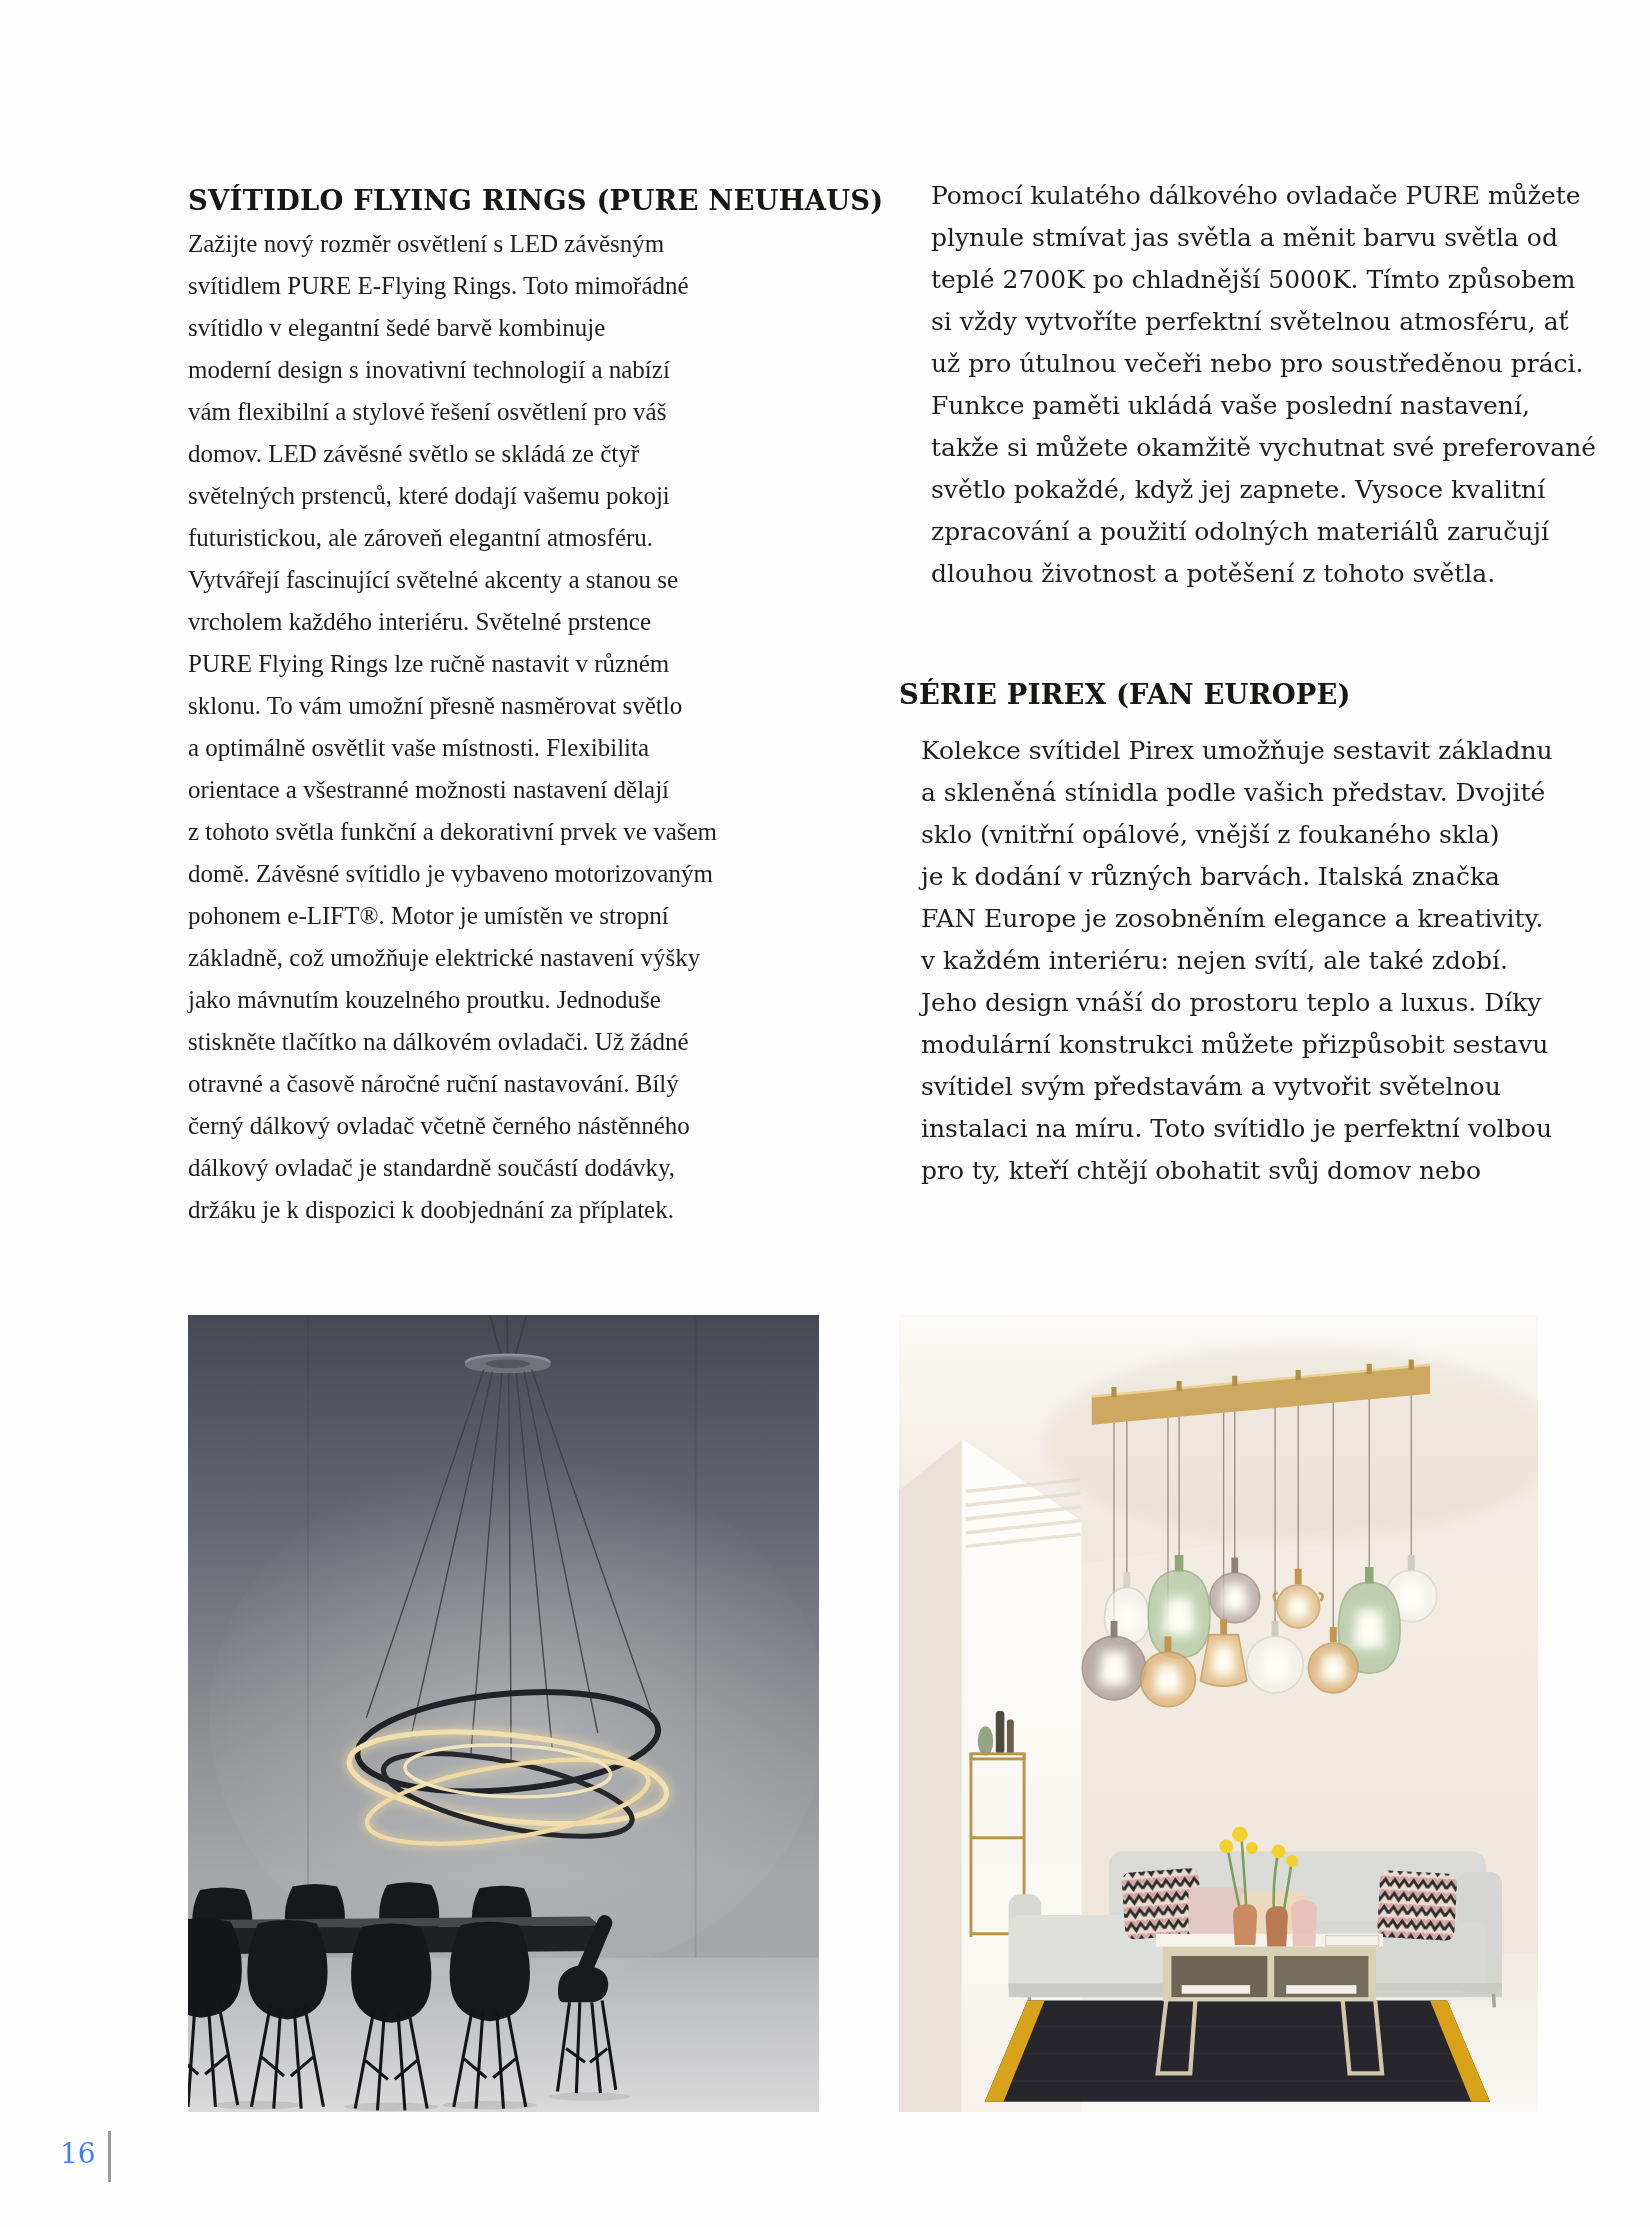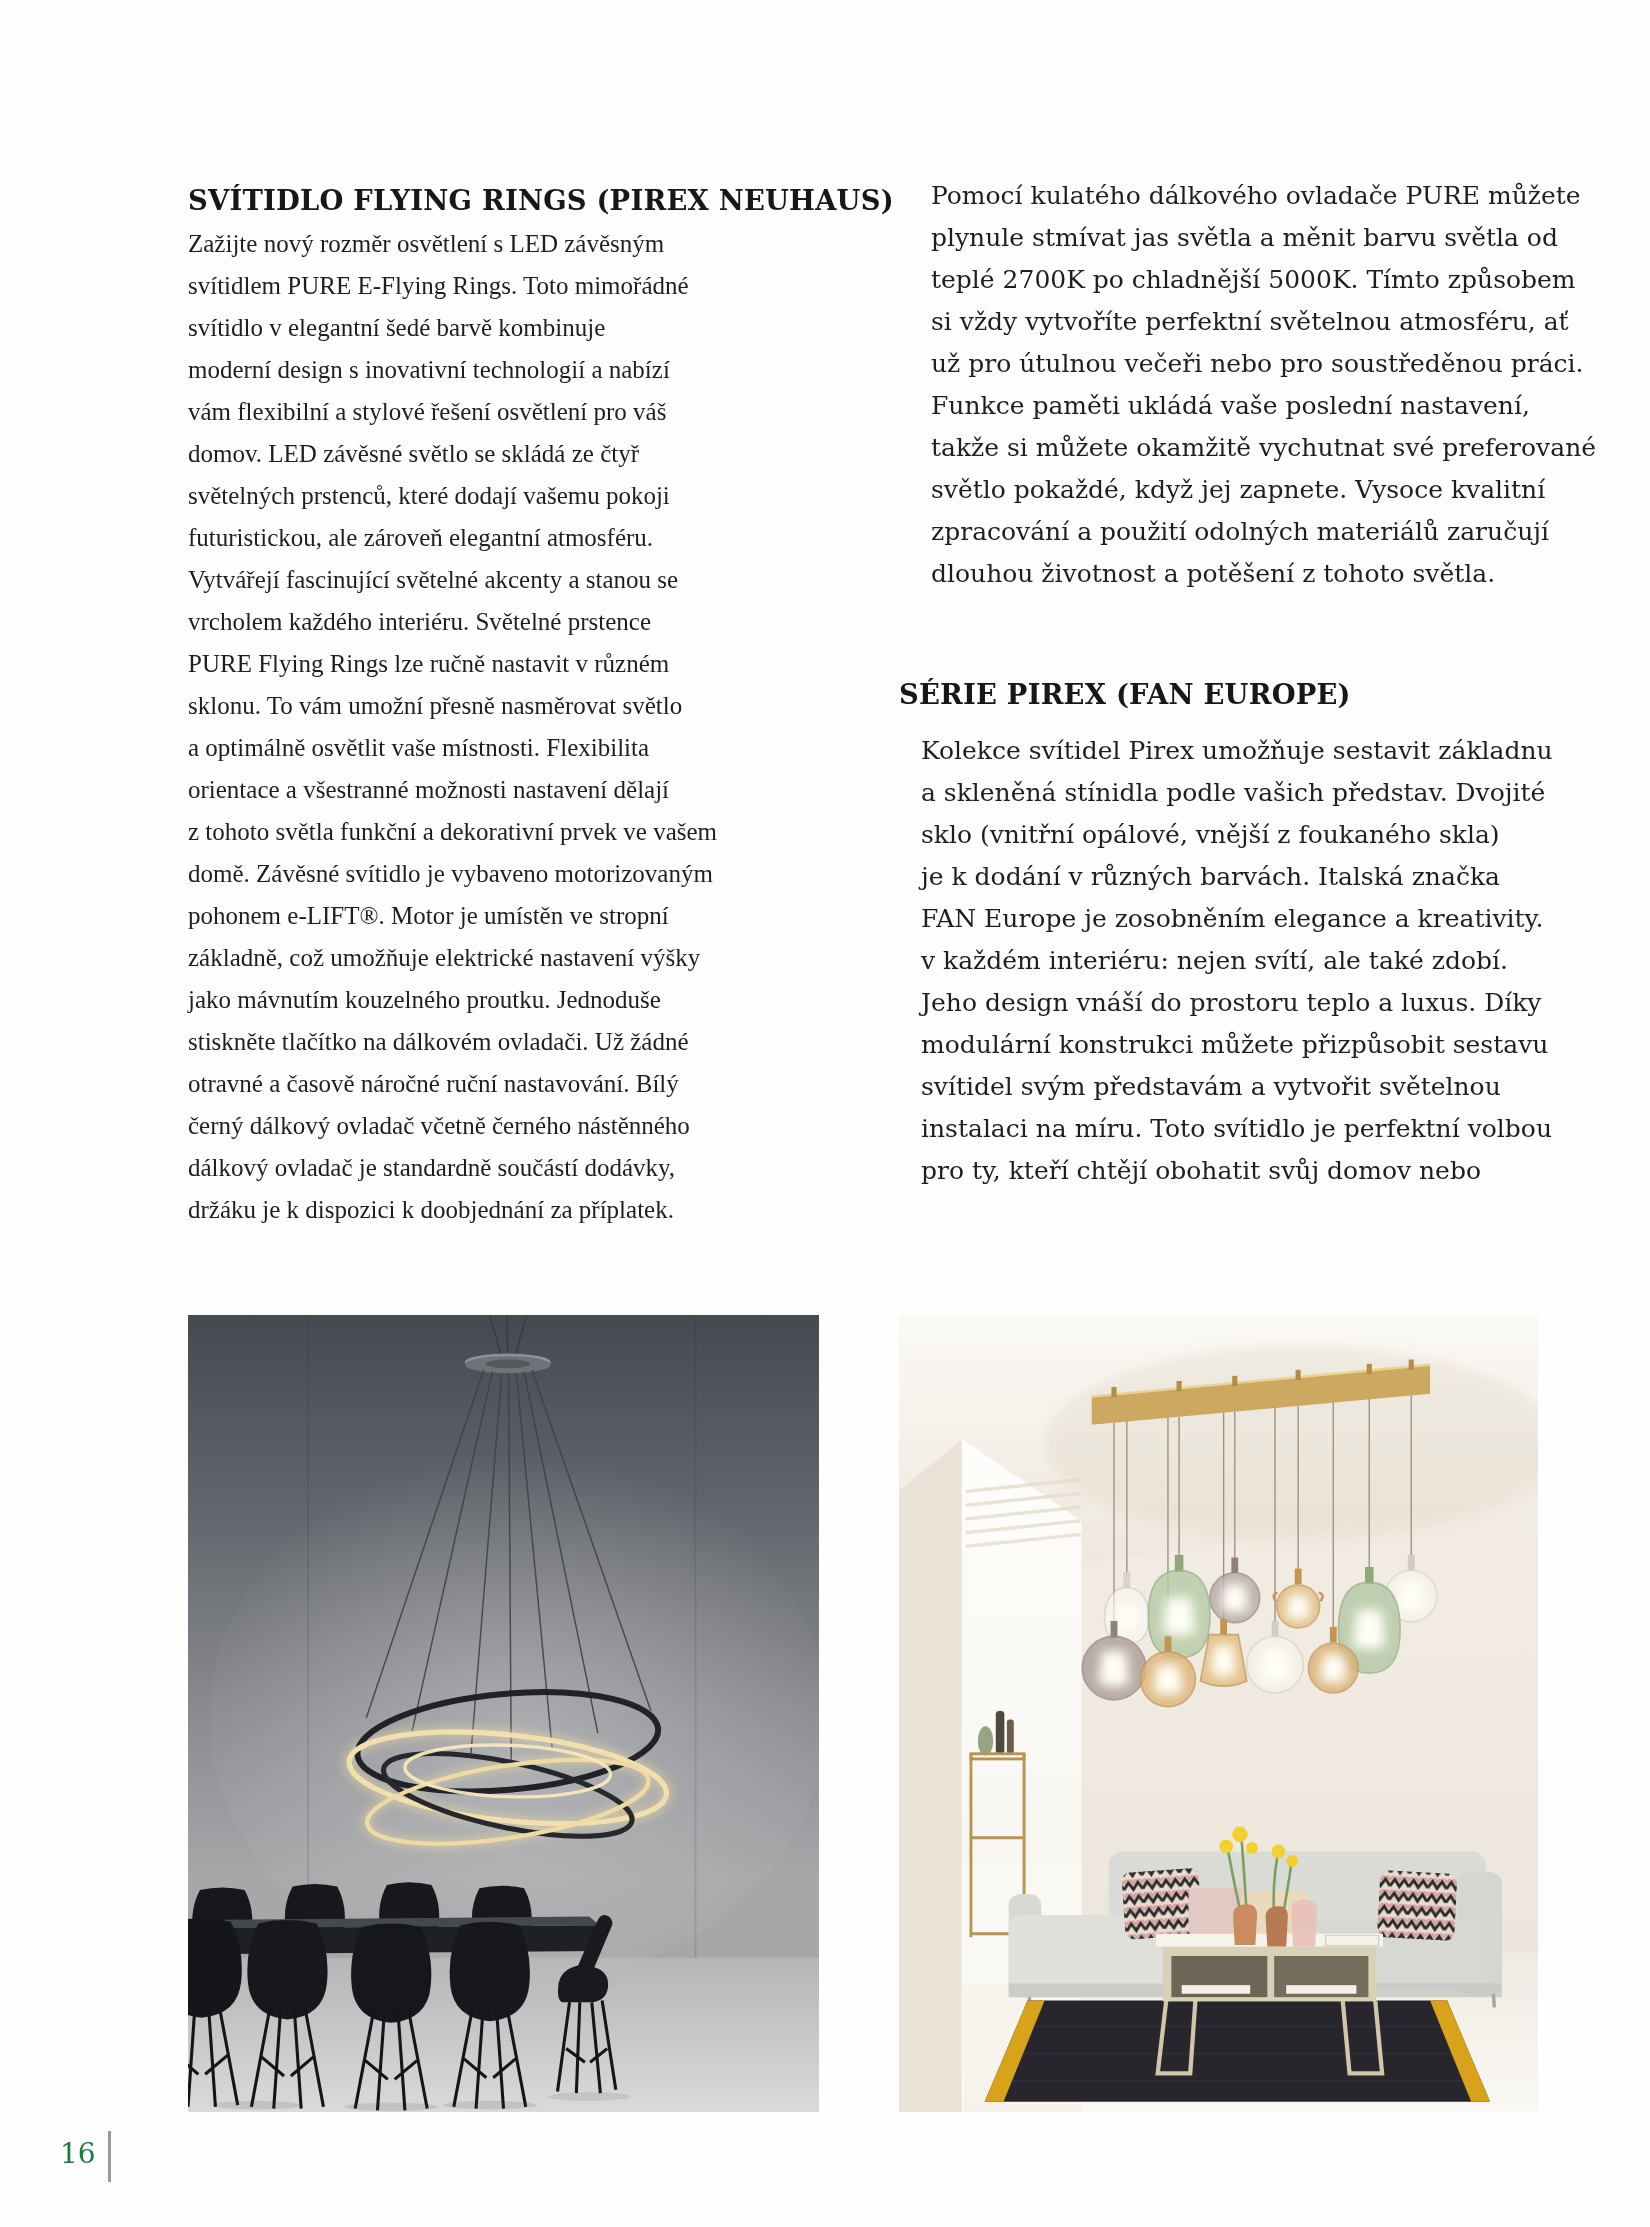--- a/index.html
+++ b/index.html
@@ -11,30 +11,30 @@
   .body-text{position:absolute;left:0;}
   .article-left .body-text{top:40px;font-family:Liberation Serif, serif;}
   .article-right .para1{top:0;margin-left:32px;}
   .article-right .heading2{top:502px;}
   .article-right .para2{top:555px;margin-left:22px;}
   .tline{white-space:nowrap;height:42px;line-height:42px;font-size:25px;color:#1e1e1c;}
   .photo{position:absolute;margin:0;overflow:hidden;background:#e8e8e8;}
   .photo-left{left:188px;top:1315px;width:631px;height:797px;}
   .photo-right{left:899px;top:1315px;width:639px;height:797px;}
   .photo svg{display:block;width:100%;height:100%;}
-  .page-number{position:absolute;left:60px;top:2137px;font-size:28px;color:#15803d;line-height:34px;}
+  .page-number{position:absolute;left:60px;top:2137px;font-size:28px;color:#3b82f6;line-height:34px;}
   .footer-rule{position:absolute;left:108px;top:2131px;width:2.6px;height:51px;background:#97999b;}
 </style>
 </head>
 <body>
 
 <div class="page">
 
   <section class="article article-left">
-    <h2 class="heading">SVÍTIDLO FLYING RINGS (PIREX NEUHAUS)</h2>
+    <h2 class="heading">SVÍTIDLO FLYING RINGS (PURE NEUHAUS)</h2>
     <div class="body-text">
         <div class="tline">Zažijte nový rozměr osvětlení s LED závěsným</div>
         <div class="tline">svítidlem PURE E-Flying Rings. Toto mimořádné</div>
         <div class="tline">svítidlo v elegantní šedé barvě kombinuje</div>
         <div class="tline">moderní design s inovativní technologií a nabízí</div>
         <div class="tline">vám flexibilní a stylové řešení osvětlení pro váš</div>
         <div class="tline">domov. LED závěsné světlo se skládá ze čtyř</div>
         <div class="tline">světelných prstenců, které dodají vašemu pokoji</div>
         <div class="tline">futuristickou, ale zároveň elegantní atmosféru.</div>
         <div class="tline">Vytvářejí fascinující světelné akcenty a stanou se</div>

